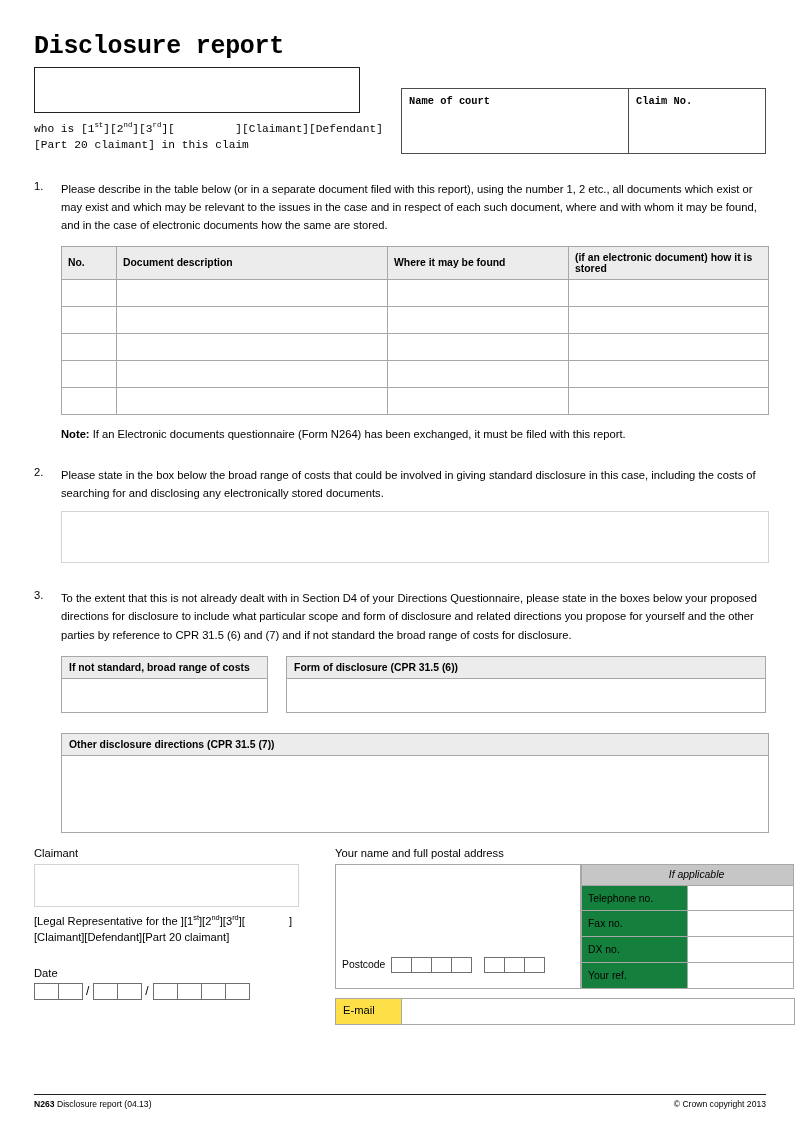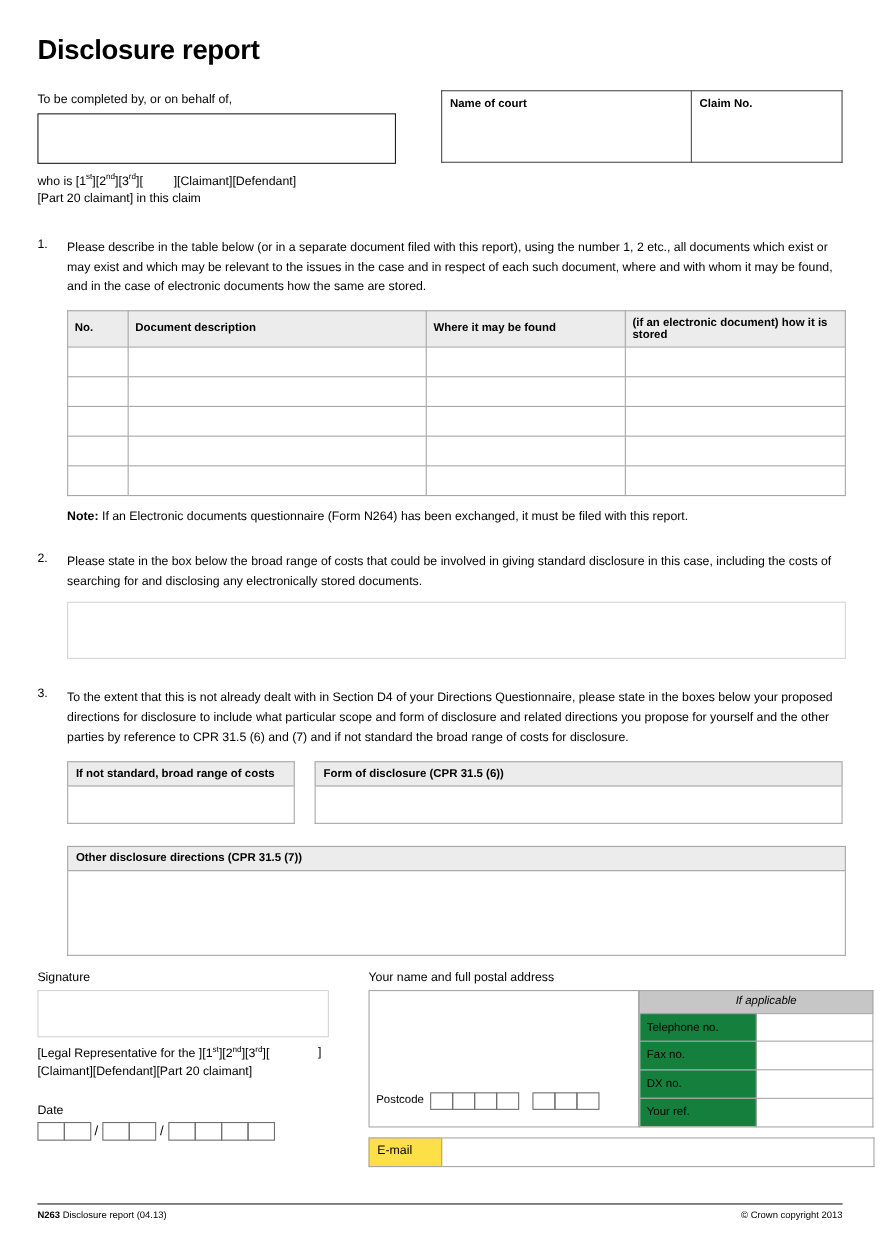--- a/index.html
+++ b/index.html
@@ -17,21 +17,22 @@
     height: 1131px;
     background: #ffffff;
     box-sizing: border-box;
     padding: 26px 34px 0 34px;
   }
 
   
   .header-row {
     display: flex;
     justify-content: space-between;
-    align-items: center;
+    align-items: flex-end;
+    font-family: Liberation Mono, monospace;
   }
   .header-left { width: 355px; }
   h1.title {
     font-size: 25px;
     font-weight: bold;
     margin: 6px 0 0 0;
     letter-spacing: -0.3px;
   }
   .lede {
     font-size: 11.2px;
@@ -302,21 +303,20 @@
   .footer-left b { font-weight: bold; }
 </style>
 </head>
 <body>
 
 <div class="page">
 
   <div class="header-row">
     <div class="header-left">
       <h1 class="title">Disclosure report</h1>
-      <div class="lede">To be completed by, or on behalf of,</div>
       <div class="name-box"></div>
       <div class="who-is">
         <span>who is [</span><span>1</span><sup>st</sup>][<span>2</span><sup>nd</sup>][<span>3</span><sup>rd</sup>][&nbsp;&nbsp;&nbsp;&nbsp;&nbsp;&nbsp;&nbsp;&nbsp;&nbsp;<span>][Claimant][Defendant]</span><br>
         <span>[Part 20 claimant] in this claim</span>
       </div>
     </div>
 
     <table class="court-table">
       <tbody>
           <tr>
@@ -402,21 +402,21 @@
   </div>
 
   <div class="headed-box hb-full">
     <div class="hb-head">Other disclosure directions (CPR 31.5 (7))</div>
     <div class="hb-body"></div>
   </div>
 
 
   <div class="sig-area">
     <div class="sig-left">
-      <div class="small-label">Signature</div>
+      <div class="small-label">Claimant</div>
       <div class="sig-box"></div>
       <div class="legal-rep">
         <span>[Legal Representative for the ][</span><span>1</span><sup>st</sup>][<span>2</span><sup>nd</sup>][<span>3</span><sup>rd</sup>][<span class="bracket-end">]</span><br>
         <span>[Claimant][Defendant][Part 20 claimant]</span>
       </div>
       <div class="date-label">Date</div>
       <div class="date-row">
         <div class="dcell"></div>
         <div class="dcell"></div>
         <div class="dslash">/</div>

